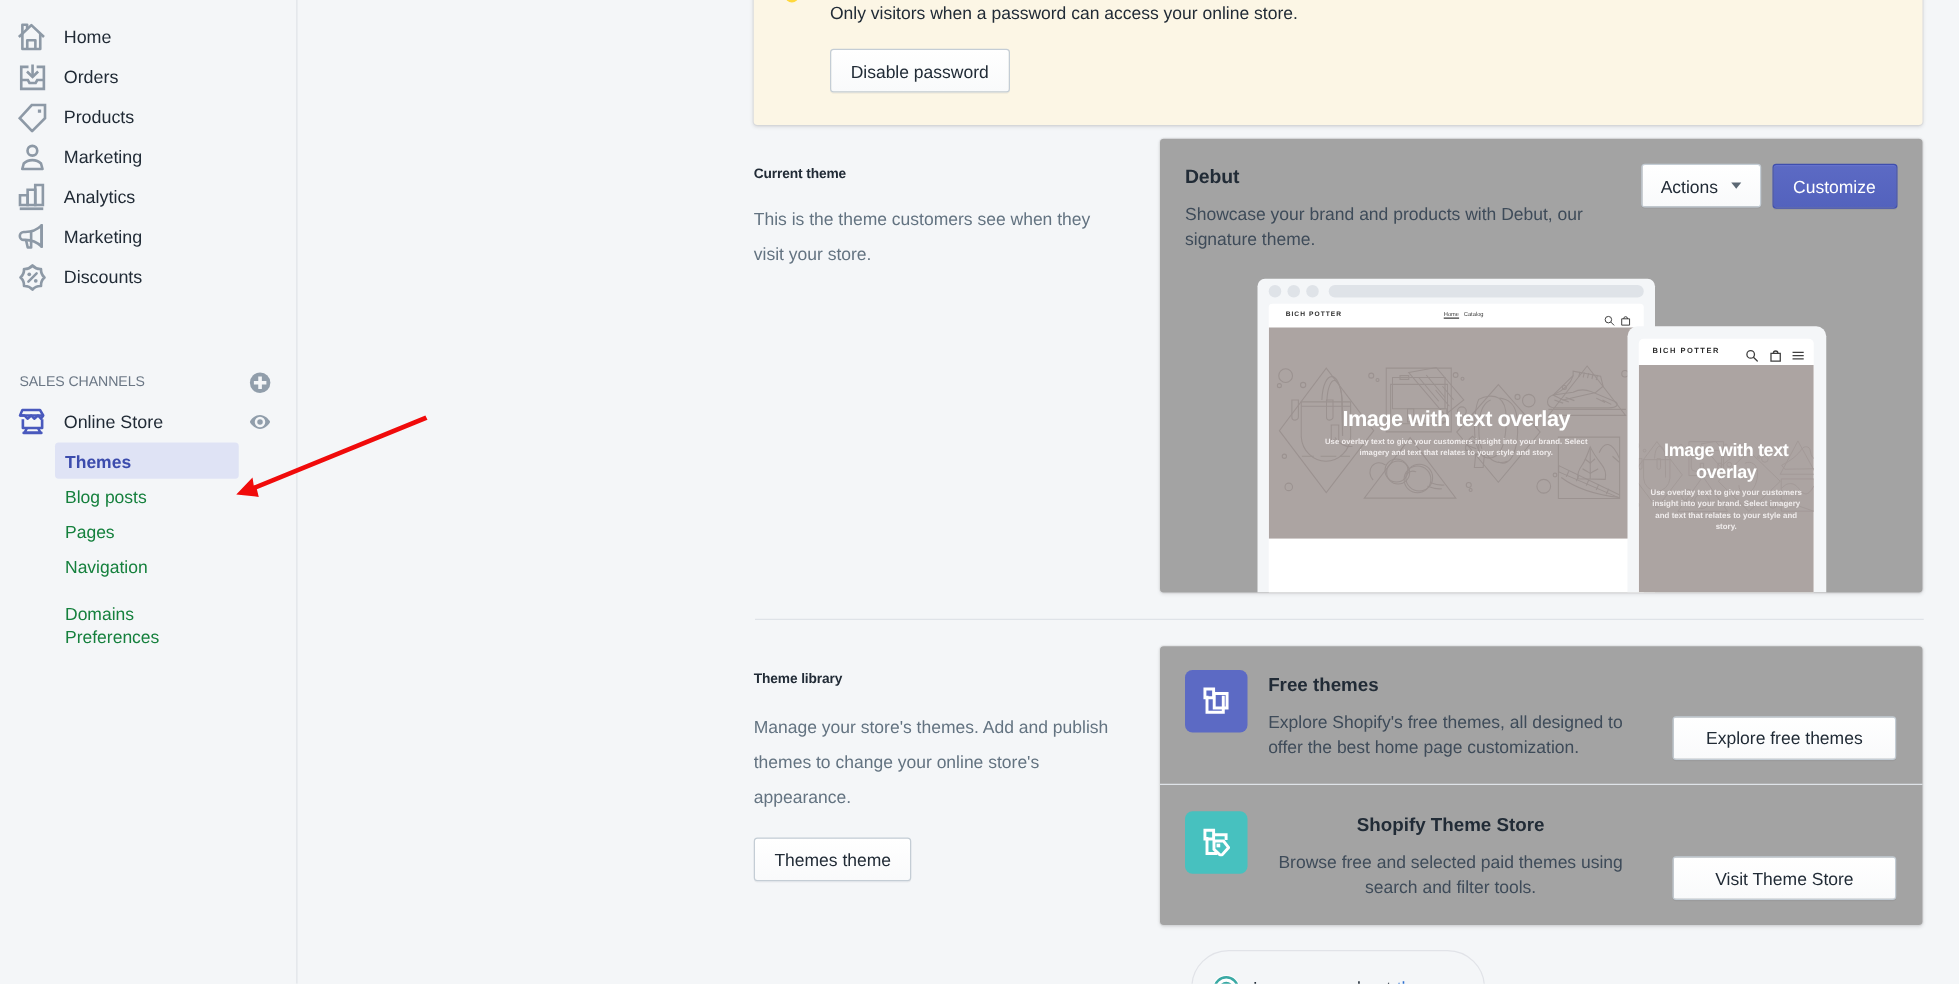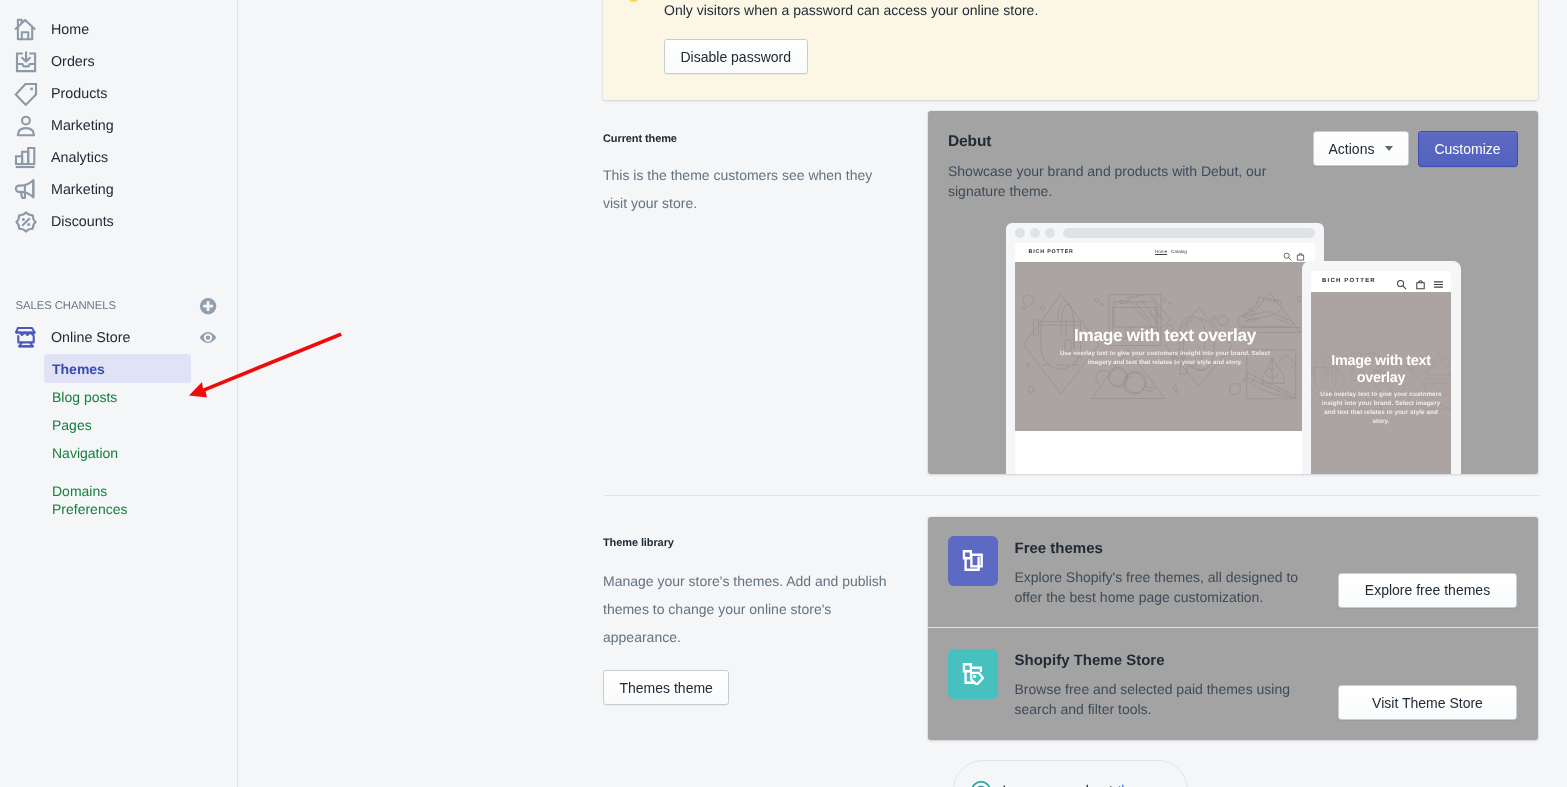--- a/index.html
+++ b/index.html
@@ -88,21 +88,21 @@
   .mob-b{position:absolute;left:8px;right:8px;top:98px;text-align:center;font-size:6.3px;line-height:9.1px;color:#f0ecec;font-weight:600;letter-spacing:.05px;}
   
   .lib-row{position:relative;height:110px;}
   .lib-ico{position:absolute;left:19.7px;top:19.2px;width:50px;height:50px;border-radius:6px;display:flex;align-items:center;justify-content:center;}
   .lib-ico svg{width:23.5px;height:23.5px;}
   .lib-txt{position:absolute;left:86.5px;top:22.5px;width:292px;}
   .lib-title{font-size:15px;font-weight:600;color:#212b36;}
   .lib-desc{margin-top:10px;font-size:14px;color:#3e4b59;line-height:20px;}
   .lib-btn{position:absolute;right:21px;top:55.5px;height:35px;padding:0;display:flex;align-items:center;justify-content:center;width:179px;}
   .lib-sep{height:1px;background:#dfe3e8;}
-  .r2 .lib-ico,.r2 .lib-txt,.r2 .lib-btn{margin-top:1.5px;}
+  .r2 .lib-ico,.r2 .lib-txt,.r2 .lib-btn{margin-top:1.5px;text-align:center;}
   .bottom-card{position:absolute;left:715.4px;top:760px;width:234.3px;height:60px;background:#f4f6f8;border-radius:30px;
                border:1px solid #e1e3e8;box-sizing:border-box;}
   .bc-badge{position:absolute;left:15px;top:18px;width:24px;height:24px;}
   .bc-t1{position:absolute;left:48px;top:21px;font-size:14px;color:#212b36;white-space:nowrap;}
   .bc-t2{position:absolute;left:163px;top:21px;font-size:14px;color:#2e72d2;white-space:nowrap;}
   .arrow{position:absolute;left:181px;top:326px;}
 </style>
 </head>
 <body>
 

